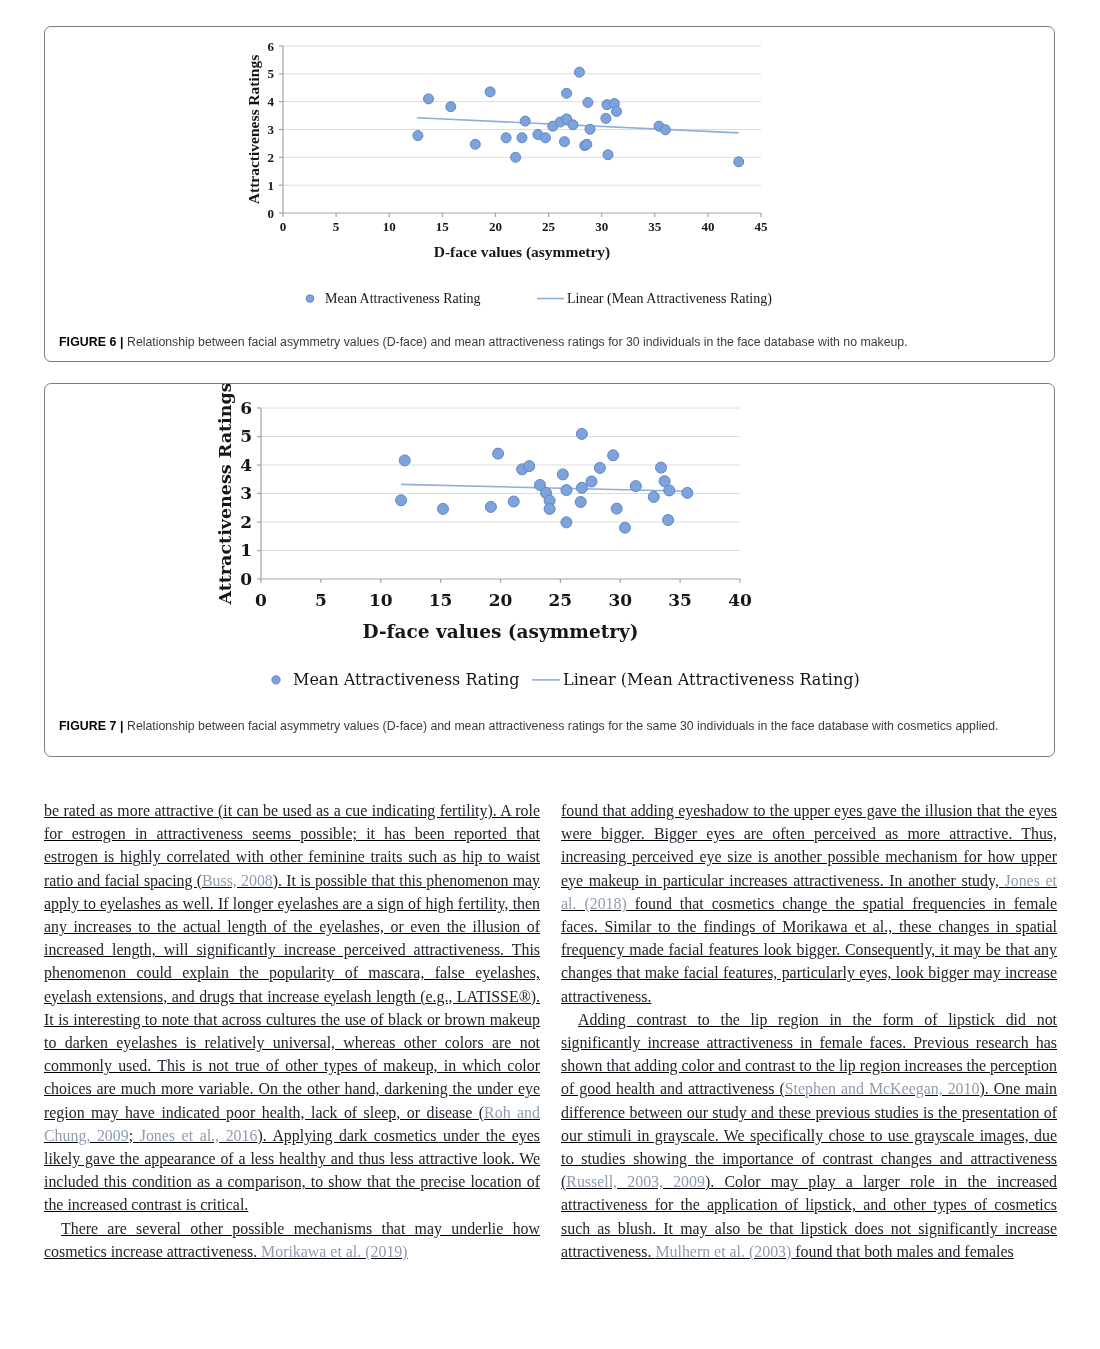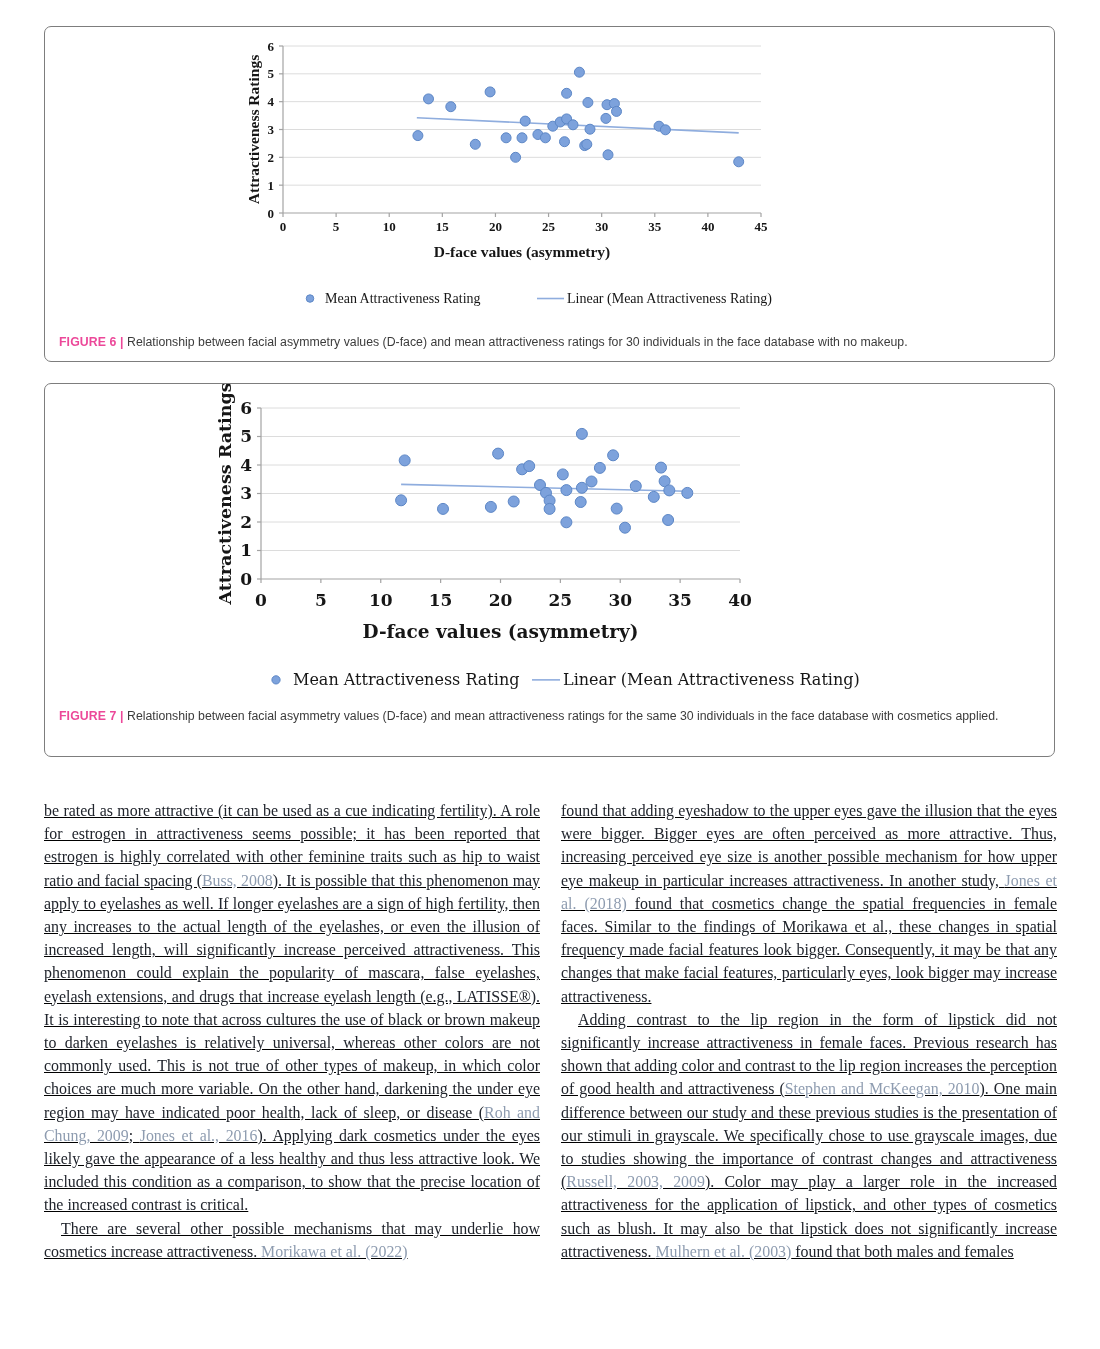--- a/index.html
+++ b/index.html
@@ -7,22 +7,22 @@
         font-family:"Liberation Serif", serif;}
   .figure-box{position:absolute;left:44px;width:1011px;background:#fff;
               border:1.5px solid var(--box-border,#7d7d7d);border-radius:7px;box-sizing:border-box;}
   #fig6-box{top:26px;height:336px;}
   #fig7-box{top:383px;height:374px;}
   .chart-svg{position:absolute;left:0;top:0;display:block;}
   .caption{position:absolute;left:14px;right:14px;margin:0;
            font-family:"Liberation Sans", sans-serif;font-size:12.3px;
            color:var(--caption-color,#3c3c3c);line-height:21px;}
   #fig6-caption{top:305px;}
-  #fig7-caption{top:322px;}
-  .caption b{color:#ec4899;letter-spacing:.1px;}
+  #fig7-caption{top:332px;}
+  .caption b{color:#000000;letter-spacing:.1px;}
   .body-wrap{position:absolute;left:44px;top:799px;width:1013px;display:flex;gap:21px;text-decoration:underline;}
   .col{width:496px;}
   .para{margin:0;text-align:justify;font-size:15.9px;line-height:23.2px;
         color:var(--body-color,#20242c);}
   .para.indent{text-indent:17px;}
   .cite{color:var(--cite-color,#8e9cb0);cursor:pointer;}
 </style>
 </head>
 <body>
 
@@ -192,21 +192,21 @@
         <text x="248" y="301" text-anchor="start" font-family="&quot;DejaVu Serif&quot;, serif" font-size="16" font-weight="normal" fill="#161616">Mean Attractiveness Rating</text>
         <line x1="487" y1="295.88" x2="515" y2="295.88" stroke="#8fadde" stroke-width="1.6"></line>
         <text x="518" y="301" text-anchor="start" font-family="&quot;DejaVu Serif&quot;, serif" font-size="16" font-weight="normal" fill="#161616">Linear (Mean Attractiveness Rating)</text>
       </svg>
     <p class="caption" id="fig7-caption"><b>FIGURE 7 |</b><span> Relationship between facial asymmetry values (D-face) and mean attractiveness ratings for the same 30 individuals in the face database with cosmetics applied.</span></p>
   </section>
 
   <main class="body-wrap">
     <div class="col">
         <p class="para"><span>be rated as more attractive (it can be used as a cue indicating fertility). A role for estrogen in attractiveness seems possible; it has been reported that estrogen is highly correlated with other feminine traits such as hip to waist ratio and facial spacing (</span><span class="cite">Buss, 2008</span><span>). It is possible that this phenomenon may apply to eyelashes as well. If longer eyelashes are a sign of high fertility, then any increases to the actual length of the eyelashes, or even the illusion of increased length, will significantly increase perceived attractiveness. This phenomenon could explain the popularity of mascara, false eyelashes, eyelash extensions, and drugs that increase eyelash length (e.g., LATISSE®). It is interesting to note that across cultures the use of black or brown makeup to darken eyelashes is relatively universal, whereas other colors are not commonly used. This is not true of other types of makeup, in which color choices are much more variable. On the other hand, darkening the under eye region may have indicated poor health, lack of sleep, or disease (</span><span class="cite">Roh and Chung, 2009</span><span>; </span><span class="cite">Jones et al., 2016</span><span>). Applying dark cosmetics under the eyes likely gave the appearance of a less healthy and thus less attractive look. We included this condition as a comparison, to show that the precise location of the increased contrast is critical.</span></p>
-        <p class="para indent"><span>There are several other possible mechanisms that may underlie how cosmetics increase attractiveness. </span><span class="cite">Morikawa et al. (2022)</span></p>
+        <p class="para indent"><span>There are several other possible mechanisms that may underlie how cosmetics increase attractiveness. </span><span class="cite">Morikawa et al. (2019)</span></p>
       </div>
     <div class="col">
         <p class="para"><span>found that adding eyeshadow to the upper eyes gave the illusion that the eyes were bigger. Bigger eyes are often perceived as more attractive. Thus, increasing perceived eye size is another possible mechanism for how upper eye makeup in particular increases attractiveness. In another study, </span><span class="cite">Jones et al. (2018)</span><span> found that cosmetics change the spatial frequencies in female faces. Similar to the findings of Morikawa et al., these changes in spatial frequency made facial features look bigger. Consequently, it may be that any changes that make facial features, particularly eyes, look bigger may increase attractiveness.</span></p>
         <p class="para indent"><span>Adding contrast to the lip region in the form of lipstick did not significantly increase attractiveness in female faces. Previous research has shown that adding color and contrast to the lip region increases the perception of good health and attractiveness (</span><span class="cite">Stephen and McKeegan, 2010</span><span>). One main difference between our study and these previous studies is the presentation of our stimuli in grayscale. We specifically chose to use grayscale images, due to studies showing the importance of contrast changes and attractiveness (</span><span class="cite">Russell, 2003, 2009</span><span>). Color may play a larger role in the increased attractiveness for the application of lipstick, and other types of cosmetics such as blush. It may also be that lipstick does not significantly increase attractiveness. </span><span class="cite">Mulhern et al. (2003)</span><span> found that both males and females</span></p>
       </div>
   </main>
 
 </div>
 
 </body></html>

